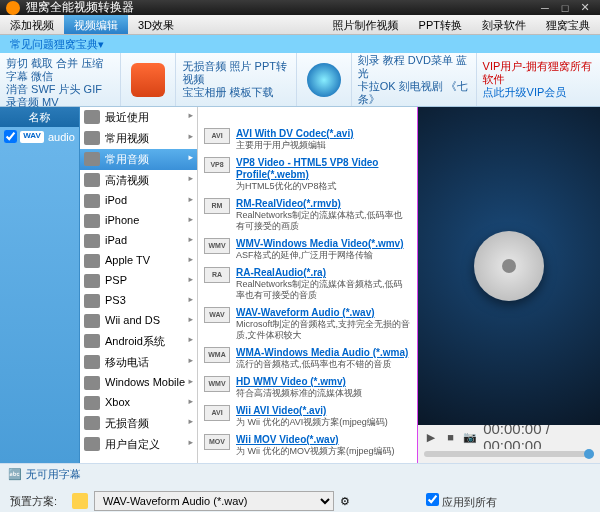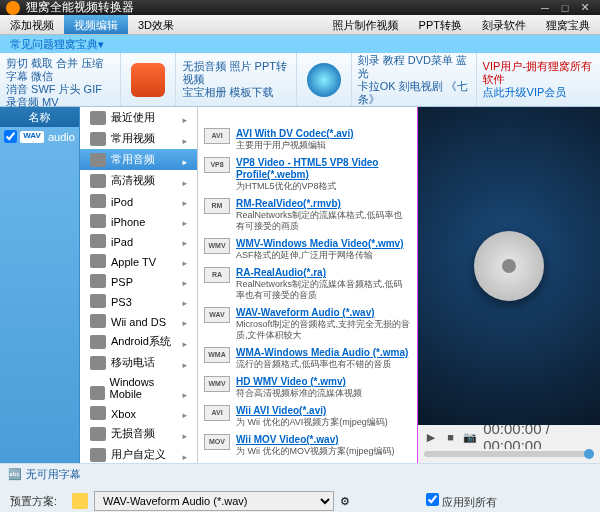--- a/index.html
+++ b/index.html
@@ -17,21 +17,21 @@
 .tb-icon{width:34px;height:34px;background:#ffd24d;border-radius:6px;margin:4px}
 .vip{color:#c00;}
 .vip a{color:#06c;}
 .main{display:flex;height:356px}
 .left{width:80px;background:linear-gradient(#6db8ec,#4a9dd8);border-right:1px solid #3a8cc8}
 .left-hdr{height:20px;background:linear-gradient(#2a7ab8,#1a6aa8);color:#fff;font-size:11px;display:flex;align-items:center;justify-content:center}
 .file-row{display:flex;align-items:center;padding:3px 4px;color:#fff}
 .file-row input{margin-right:3px}
 .fmt-icon{width:24px;height:12px;background:#fff;color:#06c;font-size:8px;font-weight:bold;text-align:center;border-radius:2px;margin-right:4px}
 .catcol{width:118px;background:#fff;border-right:1px solid #ccc;overflow:hidden}
-.cat{display:flex;align-items:flex-end;padding:3px 10px;cursor:pointer;font-size:11px}
+.cat{display:flex;align-items:flex-start;padding:3px 4px;cursor:pointer;font-size:11px}
 .cat.sel{background:linear-gradient(#5ab0ec,#3a90d8);color:#fff}
 .cat .ci{width:16px;height:14px;margin-right:5px;background:#888;border-radius:2px}
 .cat .arr{margin-left:auto;font-size:9px;color:#888}
 .cat.sel .arr{color:#fff}
 .fmtcol{width:220px;background:#fff;border-right:1px solid #d946ef;overflow-y:auto;padding:18px 0}
 .fmt{display:flex;padding:3px 6px;cursor:pointer}
 .fi{width:26px;height:16px;background:#eee;border:1px solid #aaa;font-size:7px;font-weight:bold;color:#555;text-align:center;line-height:14px;margin-right:6px;flex-shrink:0}
 .ft{flex:1}
 .ft b{color:#06c;text-decoration:underline;font-size:10px;display:block;line-height:12px}
 .ft span{font-size:9px;color:#555;line-height:11px;display:block}

